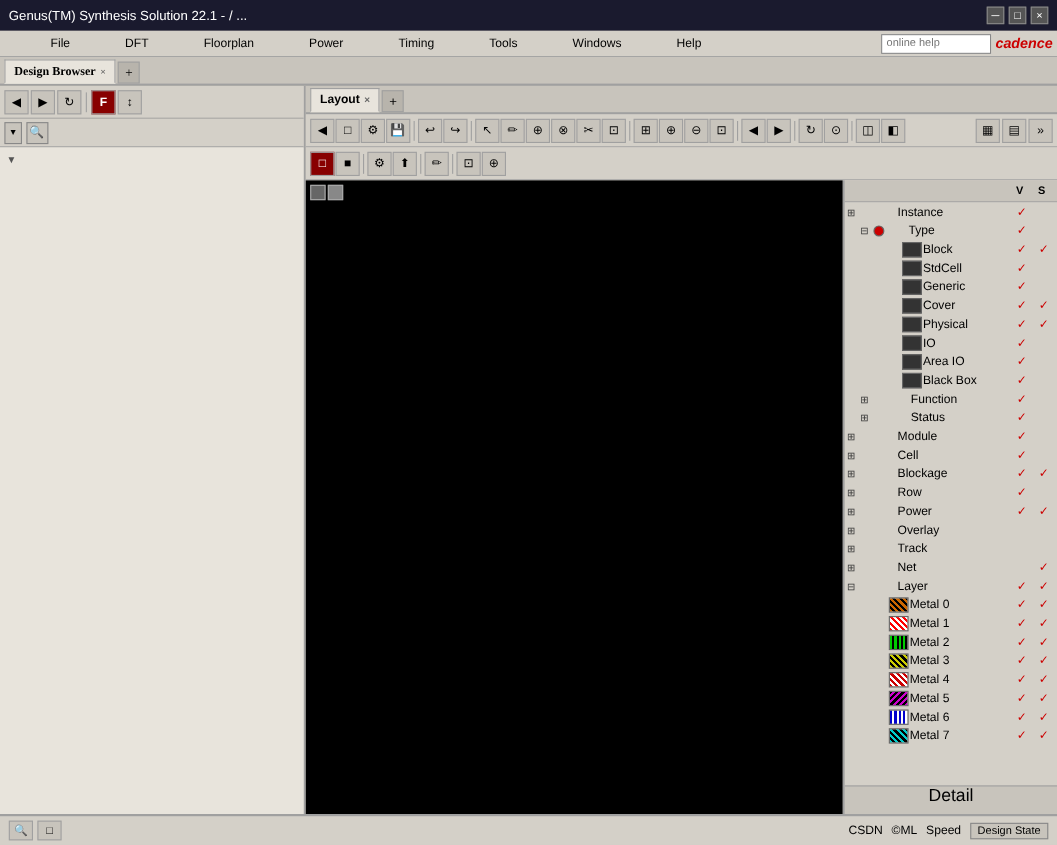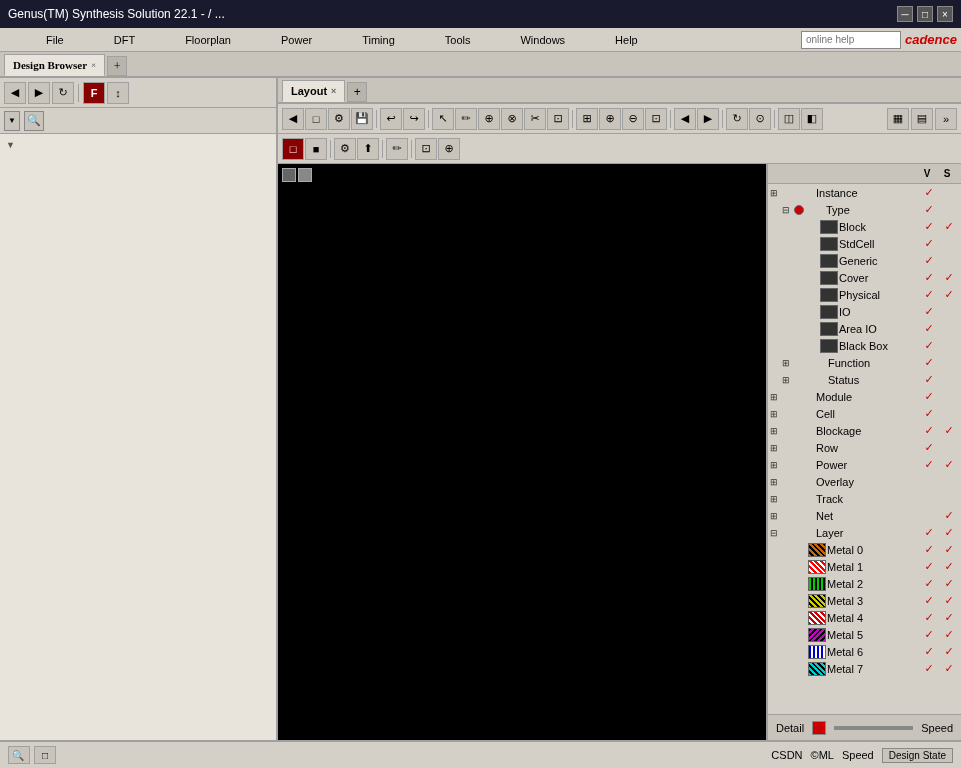--- a/index.html
+++ b/index.html
@@ -341,21 +341,22 @@
     .checkmark { color: #cc0000; font-size: 11px; }
 
     .detail-speed-bar {
       background: #c8c4bc;
       height: 26px;
       display: flex;
       align-items: center;
       padding: 0 8px;
       border-top: 1px solid #a0a0a0;
       gap: 8px;
-      font-size: 11px;
+      font-size: 16px;
+      flex-direction: column;
     }
     .speed-slider {
       flex: 1;
       height: 4px;
       background: #888;
       position: relative;
     }
   </style>
 </head>
 <body>

